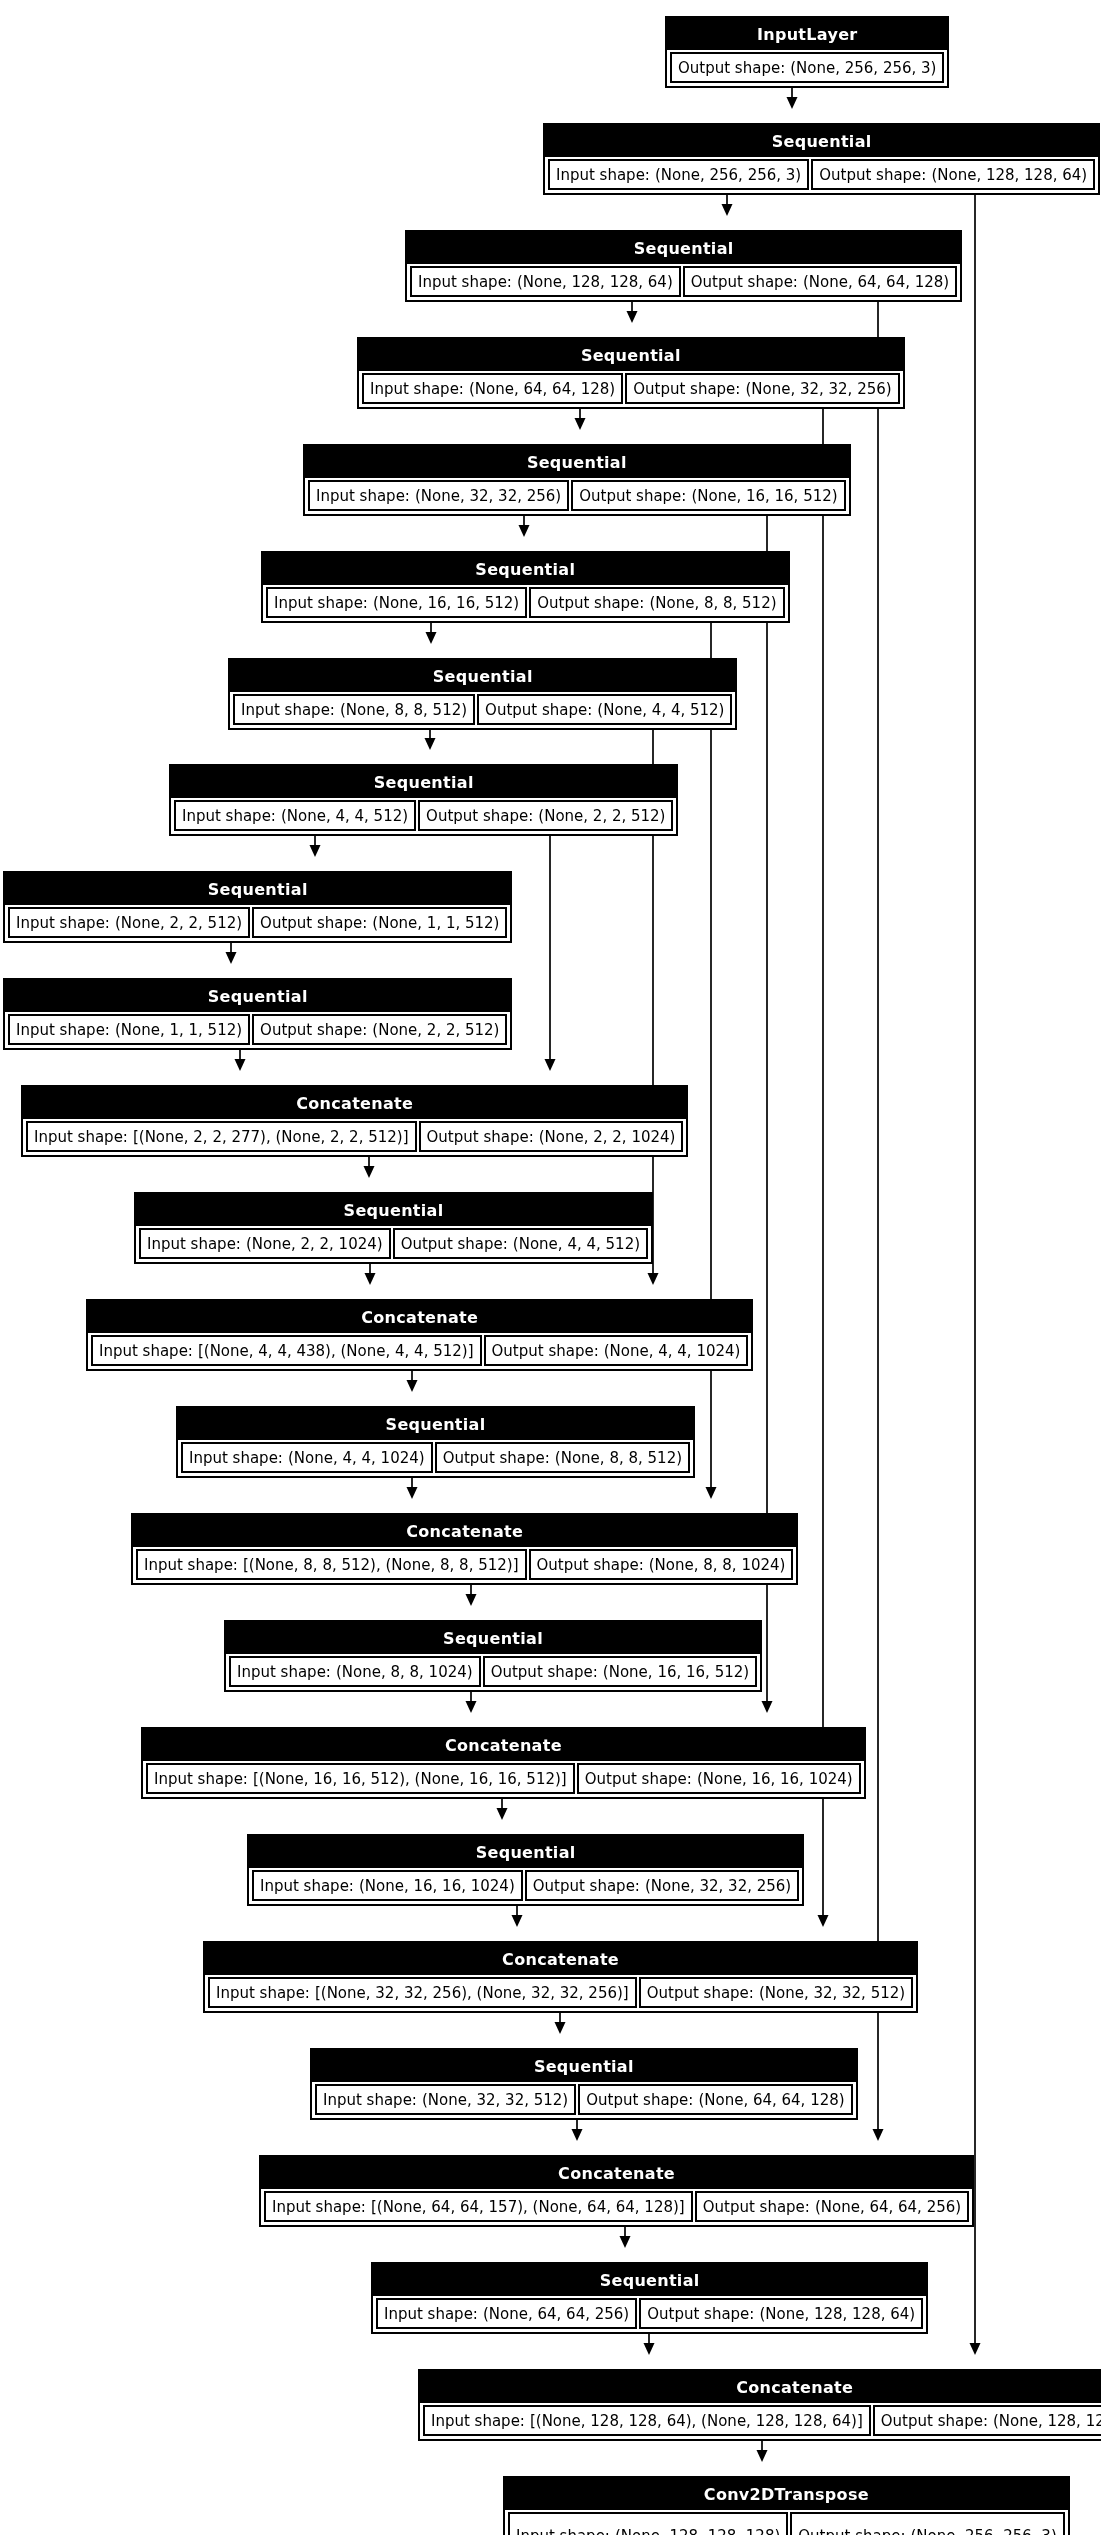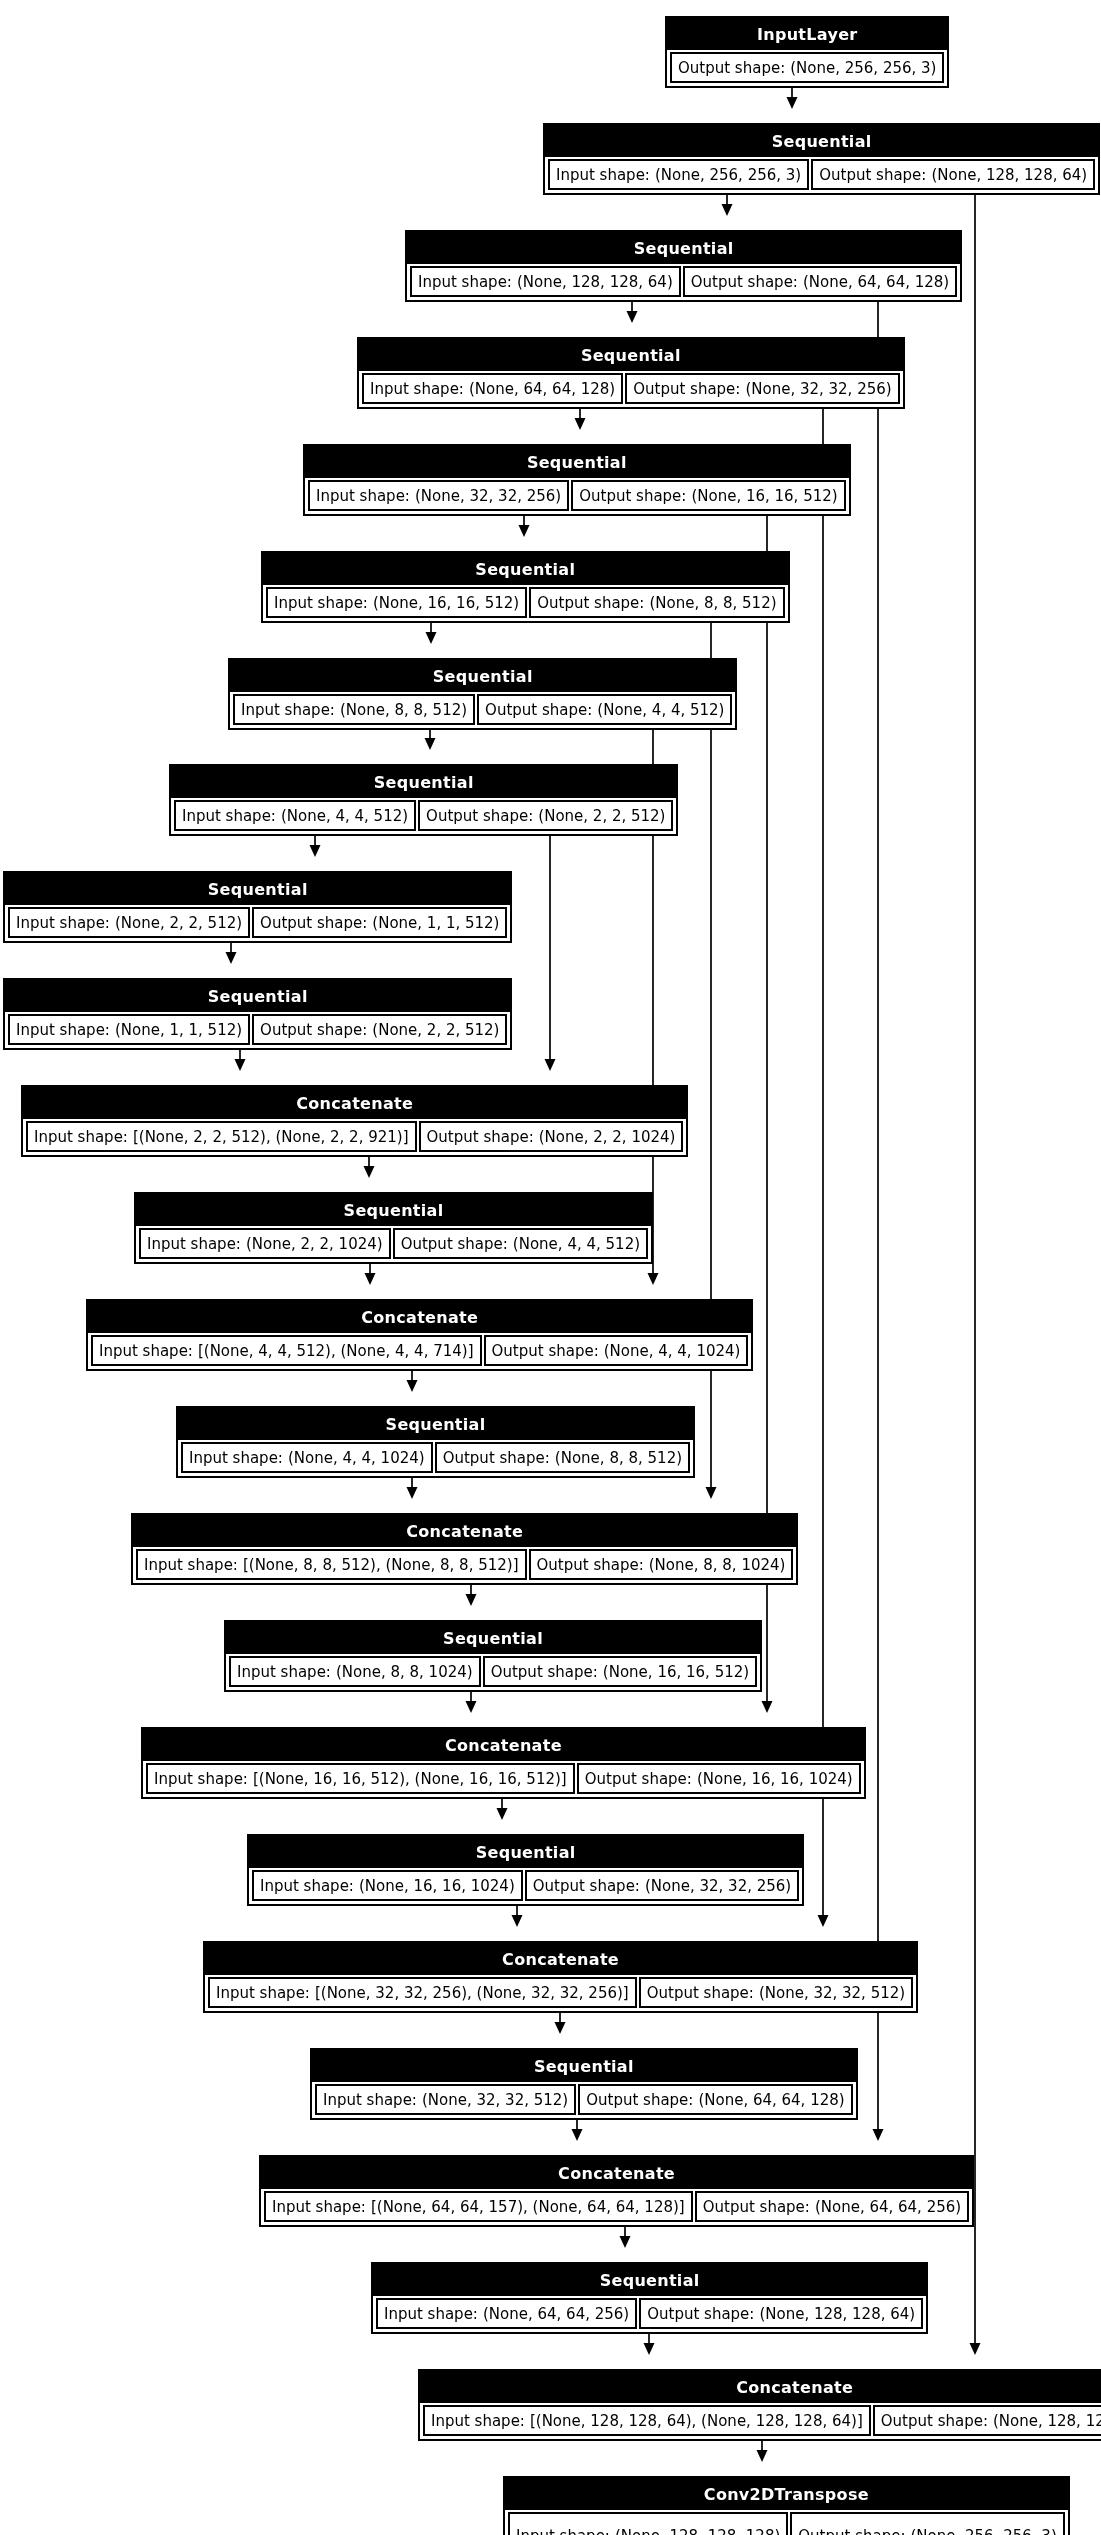--- a/index.html
+++ b/index.html
@@ -306,21 +306,21 @@
             <span class="lbl">Output shape:</span>
             <span class="val">(None, 2, 2, 512)</span>
           </div>
         </div>
       </div>
       <div class="node" style="left: 21px; top: 1072px; min-width: 611px; height: 72px;">
         <div class="node-title">Concatenate</div>
         <div class="node-cells">
           <div class="cell">
             <span class="lbl">Input shape:</span>
-            <span class="val">[(None, 2, 2, 512), (None, 2, 2, 921)]</span>
+            <span class="val">[(None, 2, 2, 277), (None, 2, 2, 512)]</span>
           </div>
           <div class="cell">
             <span class="lbl">Output shape:</span>
             <span class="val">(None, 2, 2, 1024)</span>
           </div>
         </div>
       </div>
       <div class="node" style="left: 134px; top: 1179px; min-width: 473px; height: 72px;">
         <div class="node-title">Sequential</div>
         <div class="node-cells">
@@ -332,21 +332,21 @@
             <span class="lbl">Output shape:</span>
             <span class="val">(None, 4, 4, 512)</span>
           </div>
         </div>
       </div>
       <div class="node" style="left: 86px; top: 1286px; min-width: 606px; height: 72px;">
         <div class="node-title">Concatenate</div>
         <div class="node-cells">
           <div class="cell">
             <span class="lbl">Input shape:</span>
-            <span class="val">[(None, 4, 4, 512), (None, 4, 4, 714)]</span>
+            <span class="val">[(None, 4, 4, 438), (None, 4, 4, 512)]</span>
           </div>
           <div class="cell">
             <span class="lbl">Output shape:</span>
             <span class="val">(None, 4, 4, 1024)</span>
           </div>
         </div>
       </div>
       <div class="node" style="left: 176px; top: 1393px; min-width: 471px; height: 72px;">
         <div class="node-title">Sequential</div>
         <div class="node-cells">

